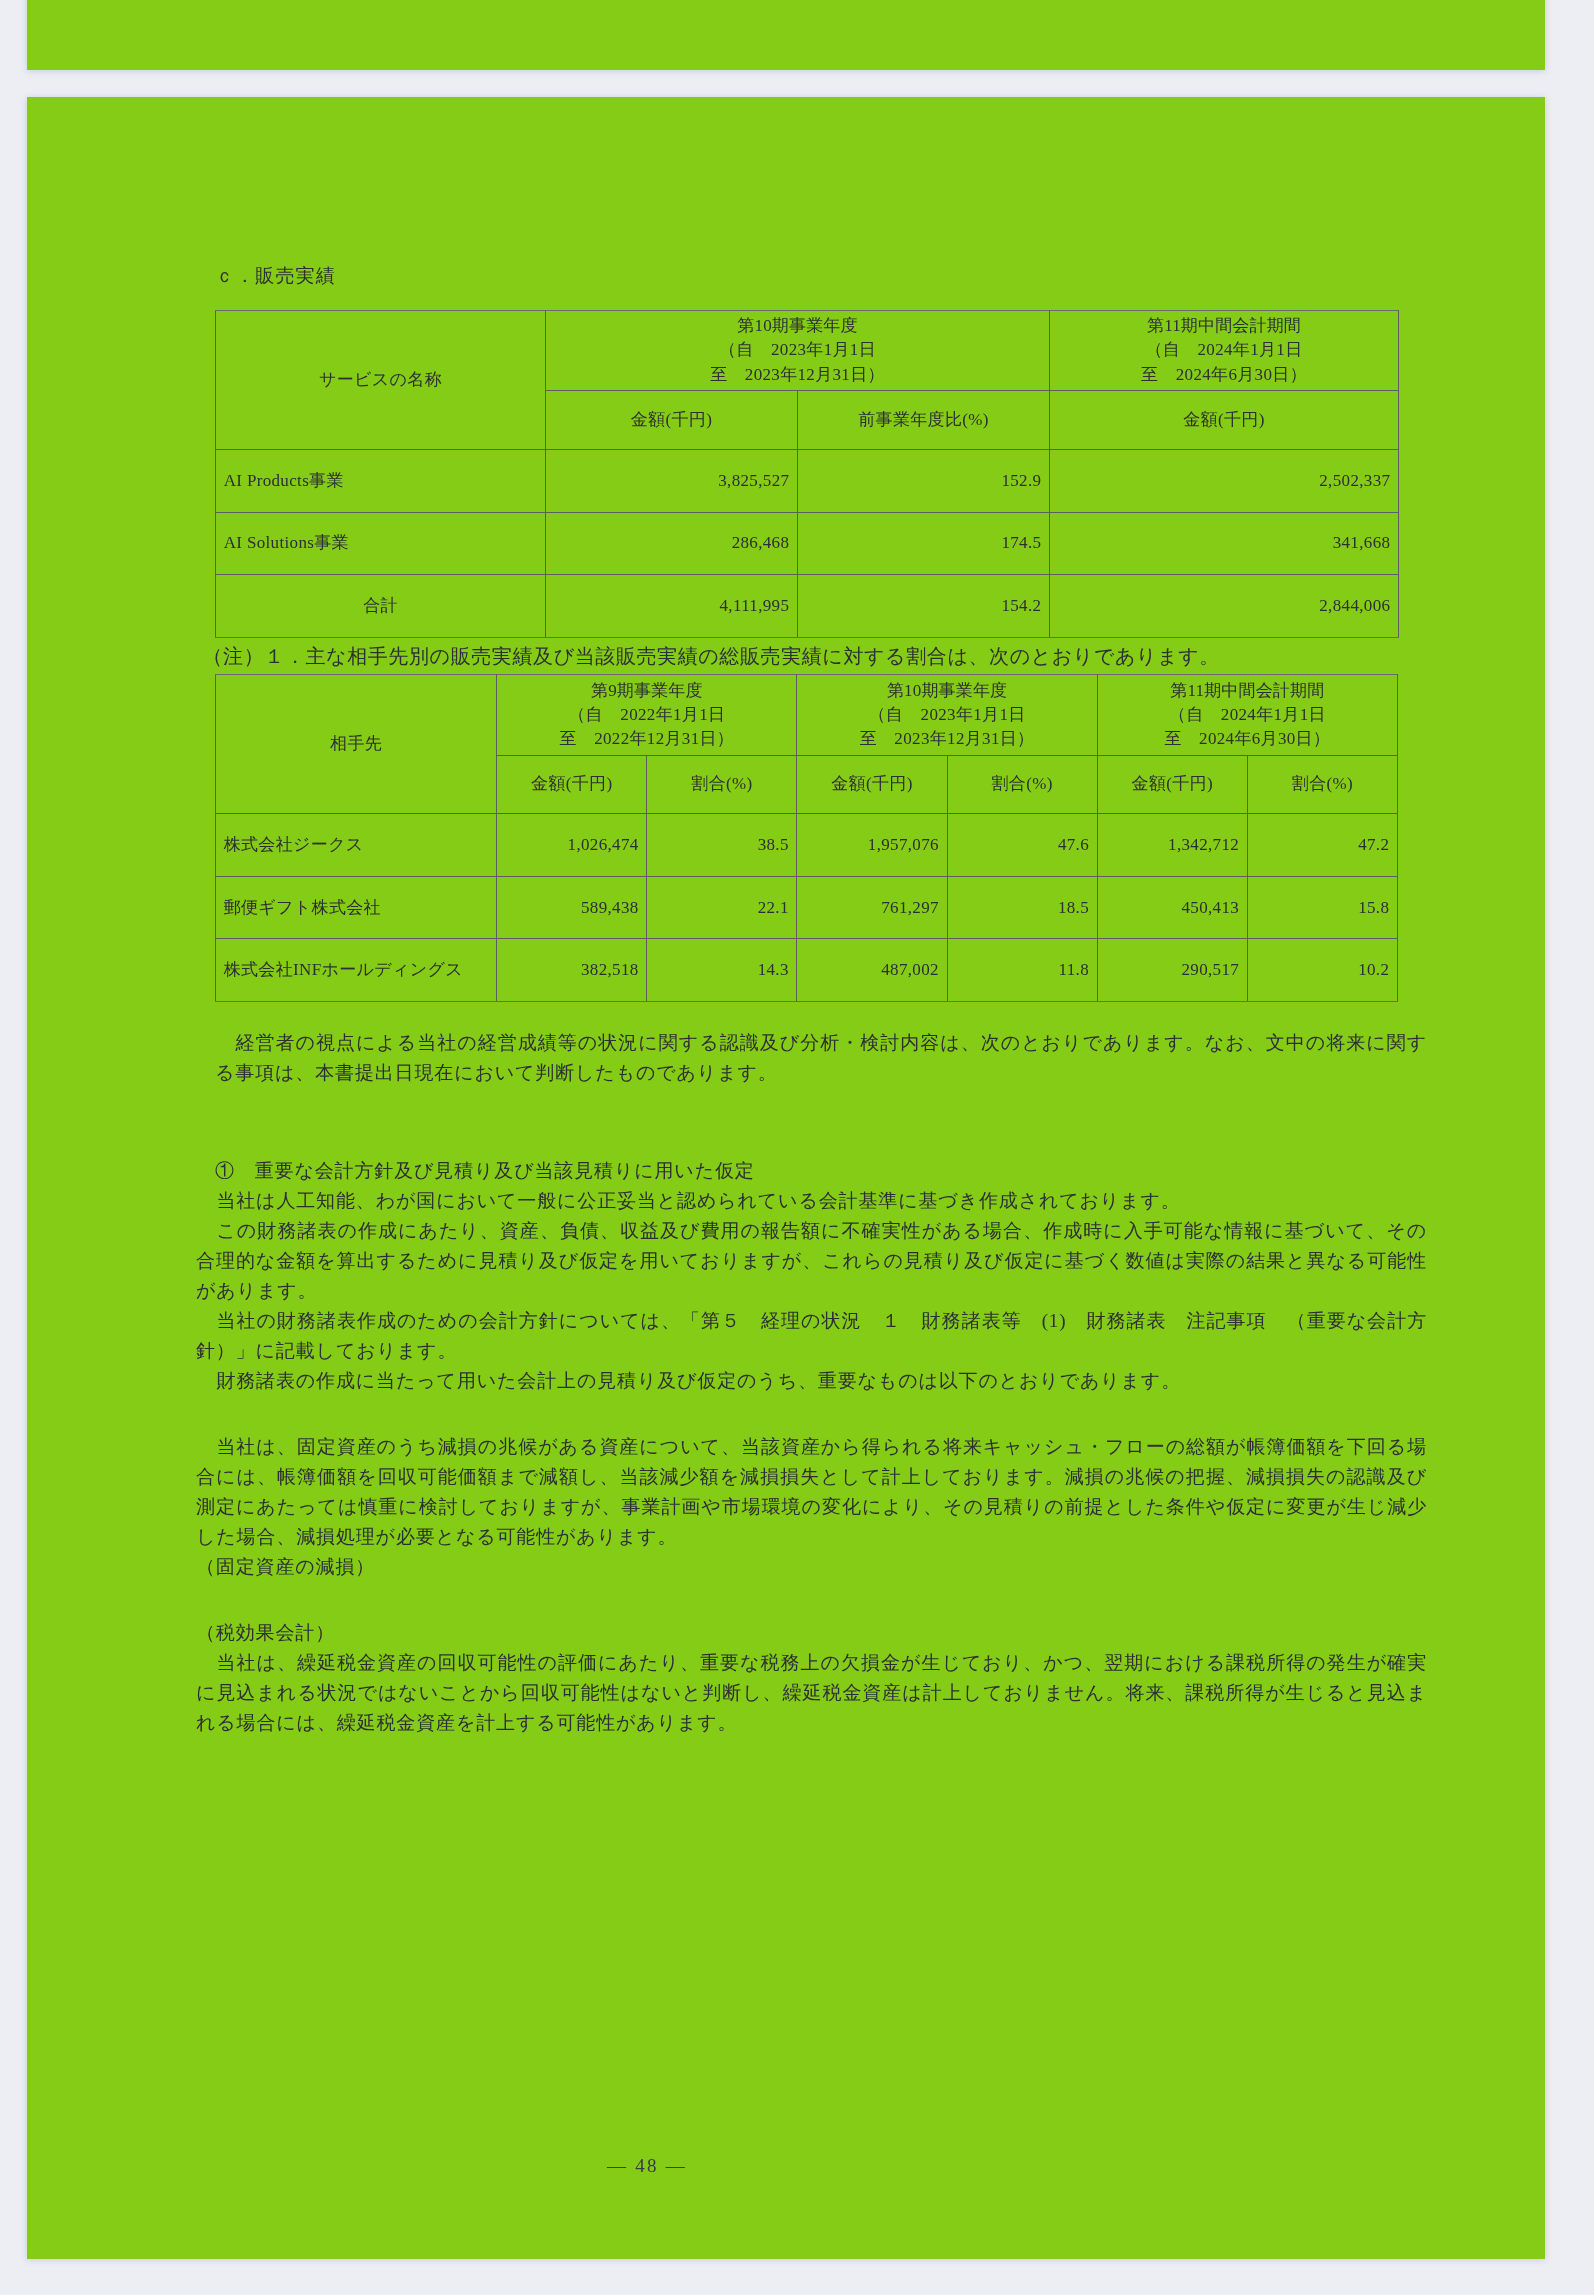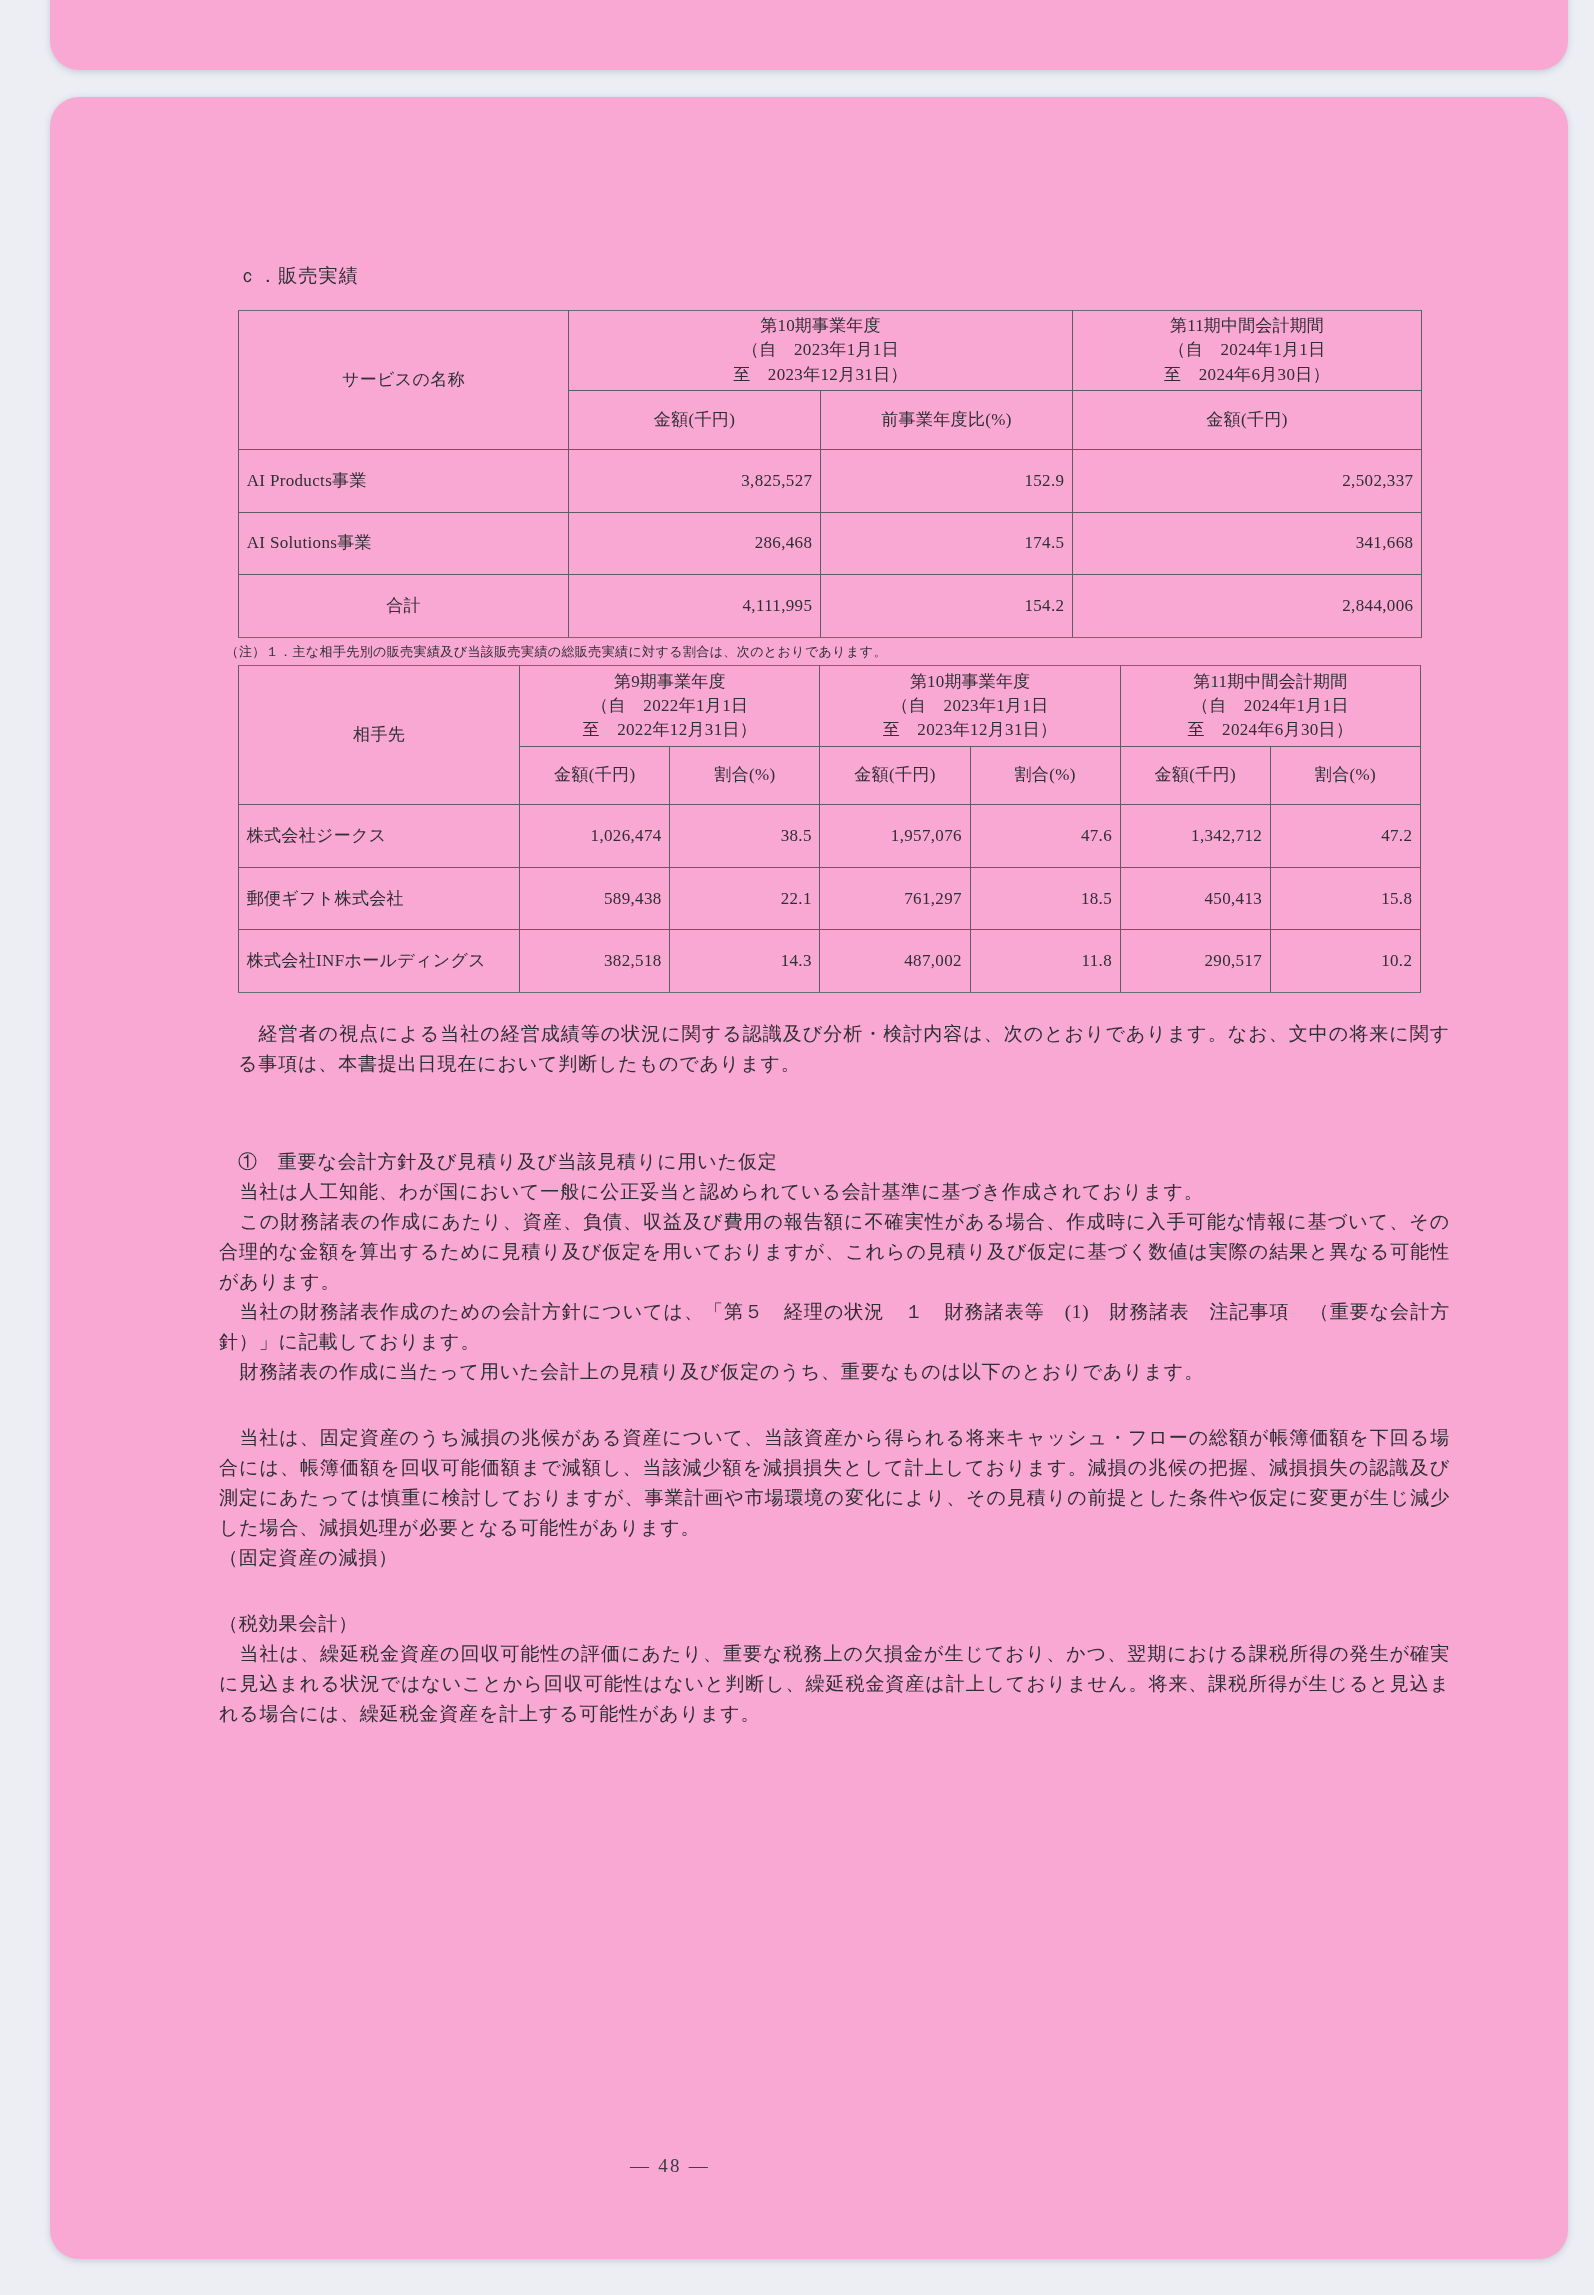--- a/index.html
+++ b/index.html
@@ -16,25 +16,24 @@
   }
 
   
   .viewer {
     position: relative;
     width: 1594px;
     height: 2295px;
   }
   .page-sheet {
     position: absolute;
-    left: 50px;
+    left: 27px;
     width: 1518px;
-    background: #f9a8d4;
+    background: #84cc16;
     box-shadow: 0 1.3px 6.4px rgba(120,125,150,0.30);
-    border-radius: 29px;
   }
   .page-prev {
     top: -357px;
     height: 427px;
   }
   .page-current {
     top: 97px;
     height: 2162px;
   }
 
@@ -113,21 +112,21 @@
 
   .hd-period { text-align: center; line-height: 1.44; padding: 6.4px 3.8px; }
   .hd-period .ln { display: block; white-space: nowrap; }
   .hd-period .ln.ttl { letter-spacing: 0.01em; }
 
   .rowcell { height: 50px; }
   .rowcell-tall { height: 54px; }
   .svc-name { font-family: "Liberation Serif","DejaVu Serif",serif; }
 
   .note-line {
-    font-size: 13px;
+    font-size: 20px;
     letter-spacing: 0.03em;
     margin: 5.1px 0 3.8px 0;
     padding-left: 25.5px;
     white-space: nowrap;
   }
 
   
   .footer {
     position: absolute;
     left: 0;

